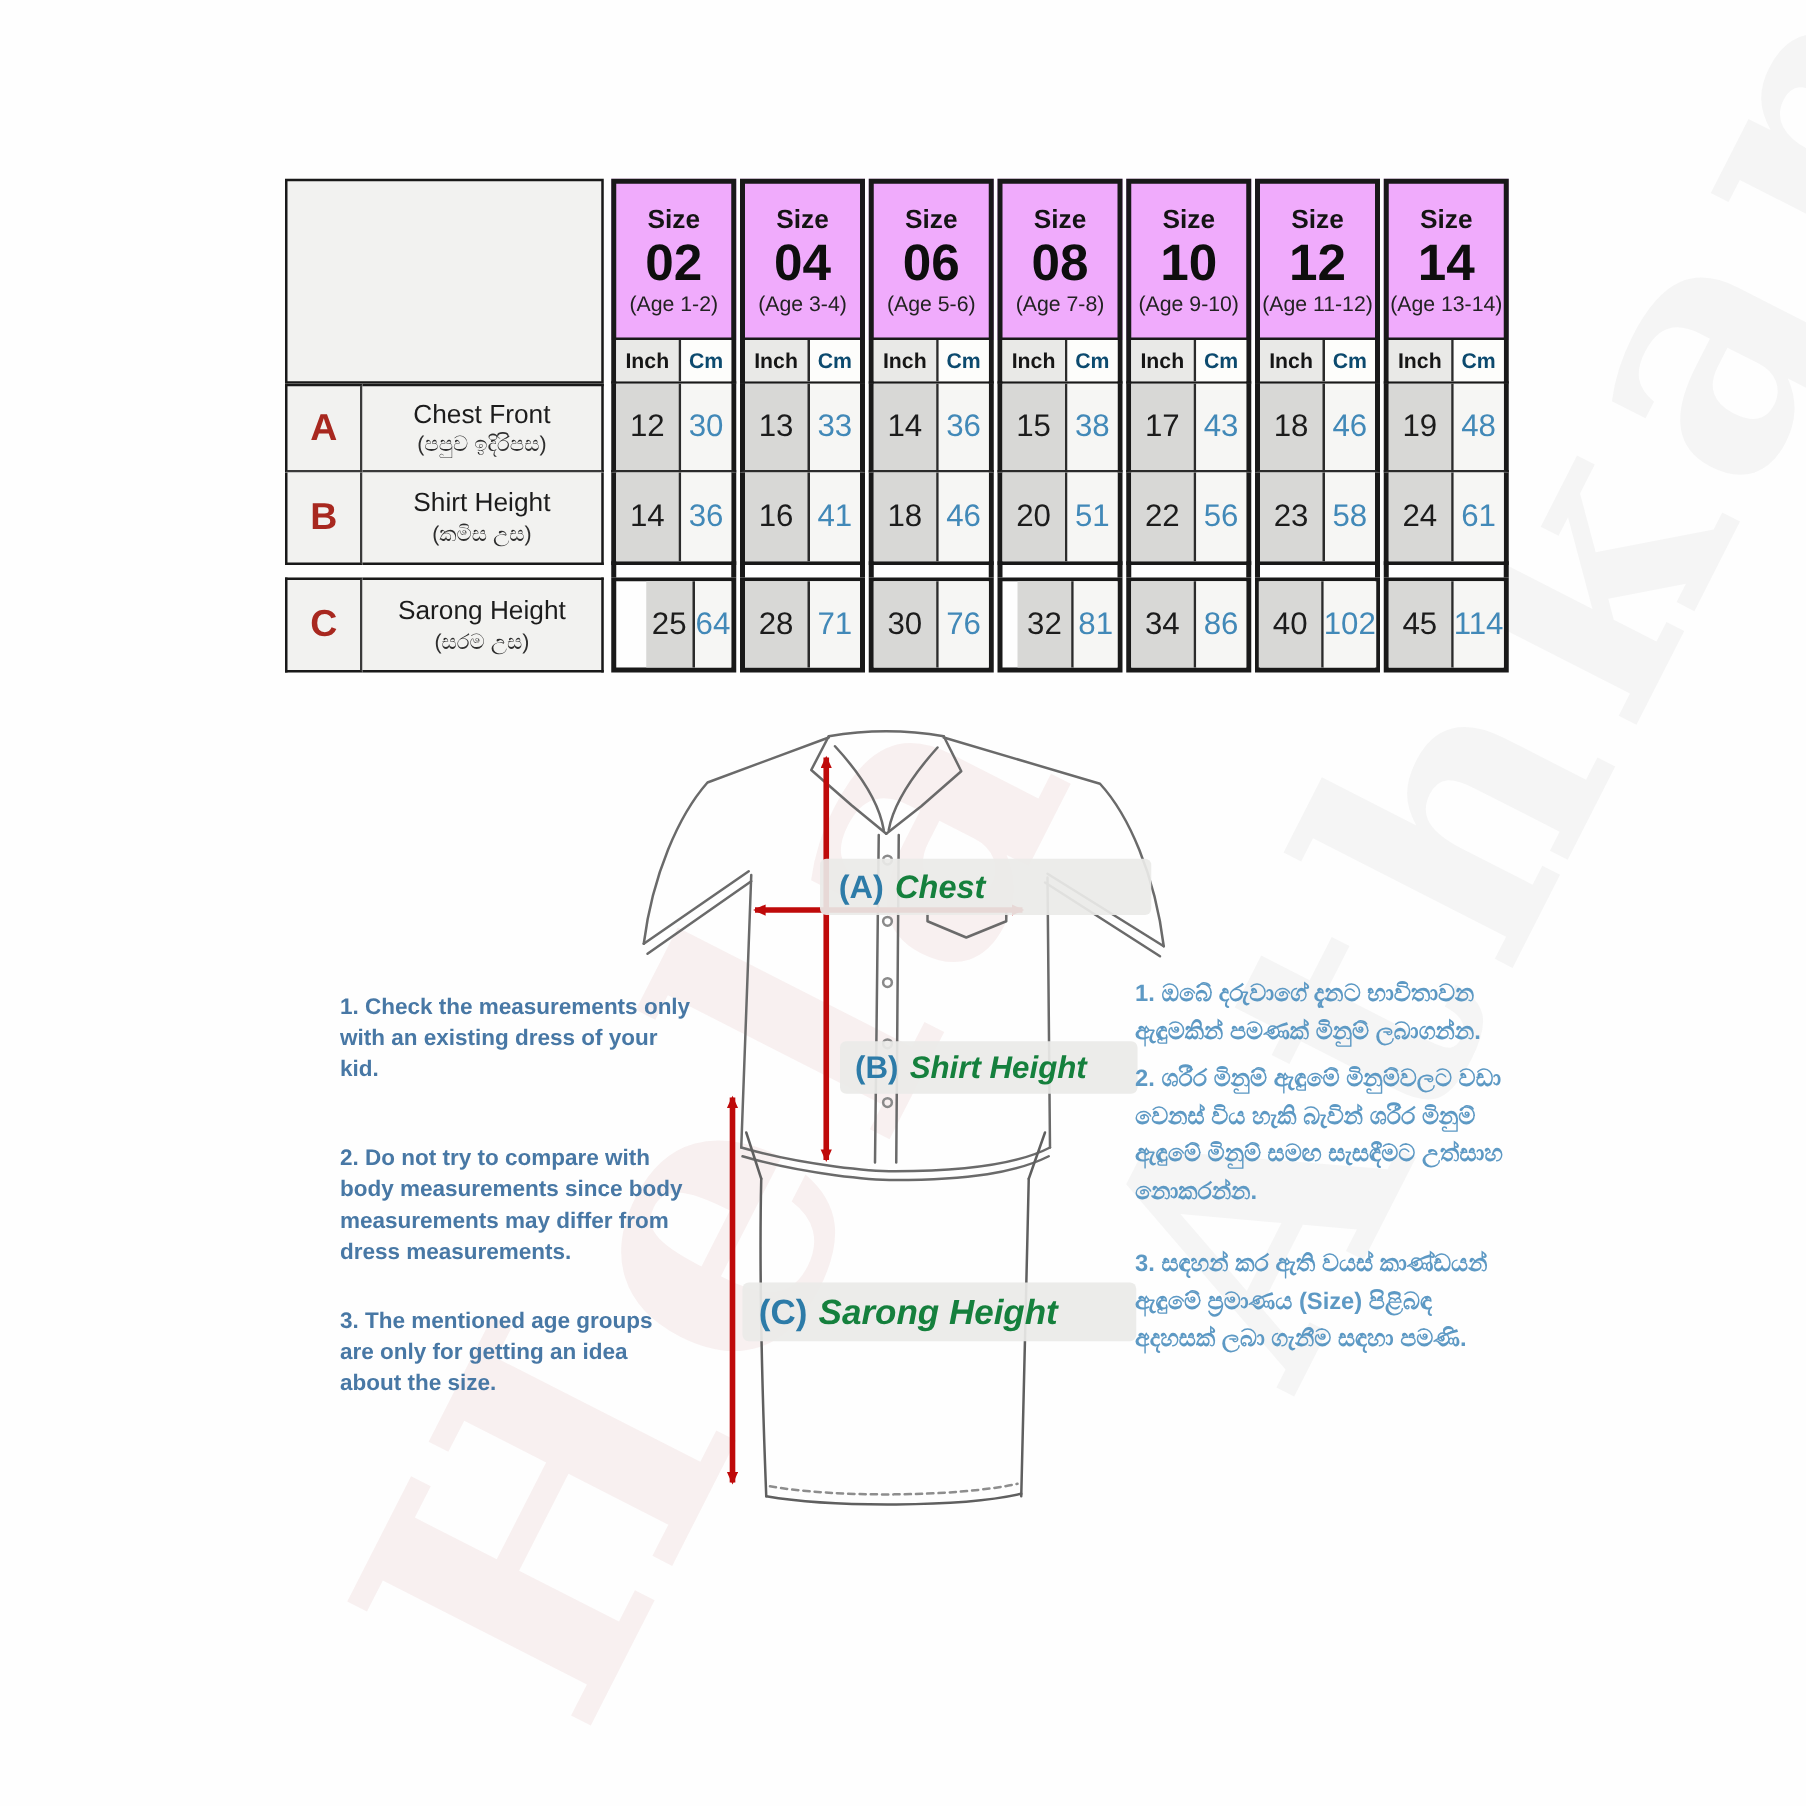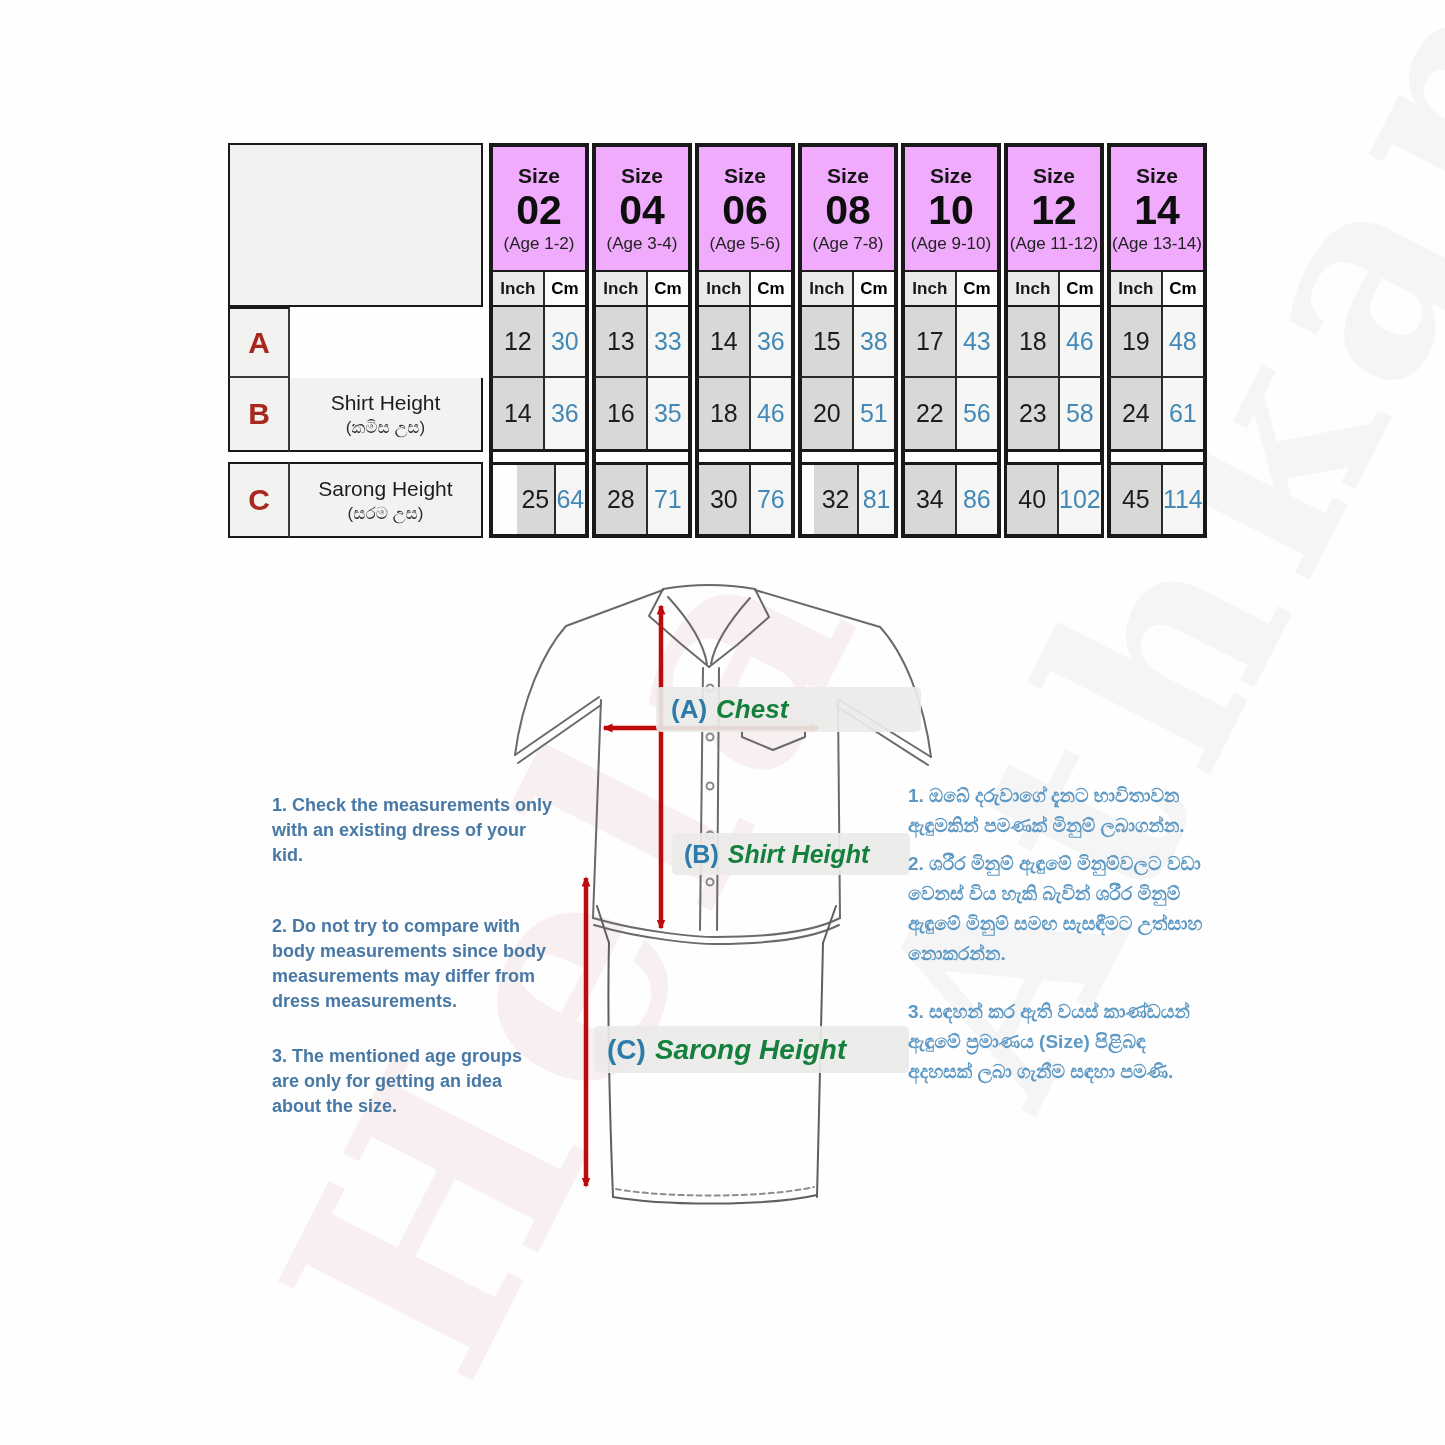--- a/index.html
+++ b/index.html
@@ -25,21 +25,21 @@
   .szh{flex-direction:column;background:#f0abfc;border:4px solid #191919;
        border-bottom:2px solid #191919;}
   .szw{font-weight:700;font-size:21px;color:#141414;margin-top:1px;}
   .szn{font-weight:700;font-size:41px;color:#0e0e0e;line-height:1.08;}
   .sza{font-size:17px;color:#222;margin-top:2px;white-space:nowrap;}
 
   .sub{border-left:4px solid #191919;border-right:4px solid #191919;
        border-bottom:2px solid #191919;align-items:stretch;}
   .u{display:flex;align-items:center;justify-content:center;font-weight:700;font-size:17px;}
   .ui{flex:0 0 54%;background:#e9e9e7;border-right:2px solid #2b2b2b;color:#161616;}
-  .uc{flex:1 1 auto;background:#fdfdfb;color:#000000;}
+  .uc{flex:1 1 auto;background:#fdfdfb;color:#0c4a6e;}
 
   .val{border-left:4px solid #191919;border-right:4px solid #191919;align-items:stretch;}
   .v{display:flex;align-items:center;justify-content:center;font-size:25px;}
   .vi{flex:0 0 54%;background:#d8d8d6;border-right:2px solid #2b2b2b;color:#1c1c1c;}
   .vcm{flex:1 1 auto;background:#f6f6f4;color:#4289b8;}
   .rA.val{border-bottom:2px solid #2b2b2b;}
   .rB.val{border-bottom:3px solid #191919;}
   .rC.val{border-top:3px solid #191919;border-bottom:4px solid #191919;}
   .gapf{border-left:4px solid #191919;border-right:4px solid #191919;background:#fff;}
 
@@ -153,20 +153,24 @@
         <div class="szw">Size</div>
         <div class="szn">14</div>
         <div class="sza">(Age 13-14)</div>
       </div>
       <div class="tc sub" style="grid-area: 2 / 16;">
         <div class="u ui">Inch</div>
         <div class="u uc">Cm</div>
       </div>
       <div class="tc gapf" style="grid-area: 5 / 16;"></div>
       <div class="tc letter rA" style="grid-area: 3 / 1;">A</div>
+      <div class="tc lbl rA" style="grid-area: 3 / 2;">
+        <div class="lben">Chest Front</div>
+        <div class="lbsi">(පපුව ඉදිරිපස)</div>
+      </div>
       <div class="tc val rA" style="grid-area: 3 / 4;">
         <div class="v vi">12</div>
         <div class="v vcm">30</div>
       </div>
       <div class="tc val rA" style="grid-area: 3 / 6;">
         <div class="v vi">13</div>
         <div class="v vcm">33</div>
       </div>
       <div class="tc val rA" style="grid-area: 3 / 8;">
         <div class="v vi">14</div>
@@ -192,21 +196,21 @@
       <div class="tc lbl rB" style="grid-area: 4 / 2;">
         <div class="lben">Shirt Height</div>
         <div class="lbsi">(කමිස උස)</div>
       </div>
       <div class="tc val rB" style="grid-area: 4 / 4;">
         <div class="v vi">14</div>
         <div class="v vcm">36</div>
       </div>
       <div class="tc val rB" style="grid-area: 4 / 6;">
         <div class="v vi">16</div>
-        <div class="v vcm">35</div>
+        <div class="v vcm">41</div>
       </div>
       <div class="tc val rB" style="grid-area: 4 / 8;">
         <div class="v vi">18</div>
         <div class="v vcm">46</div>
       </div>
       <div class="tc val rB" style="grid-area: 4 / 10;">
         <div class="v vi">20</div>
         <div class="v vcm">51</div>
       </div>
       <div class="tc val rB" style="grid-area: 4 / 12;">

